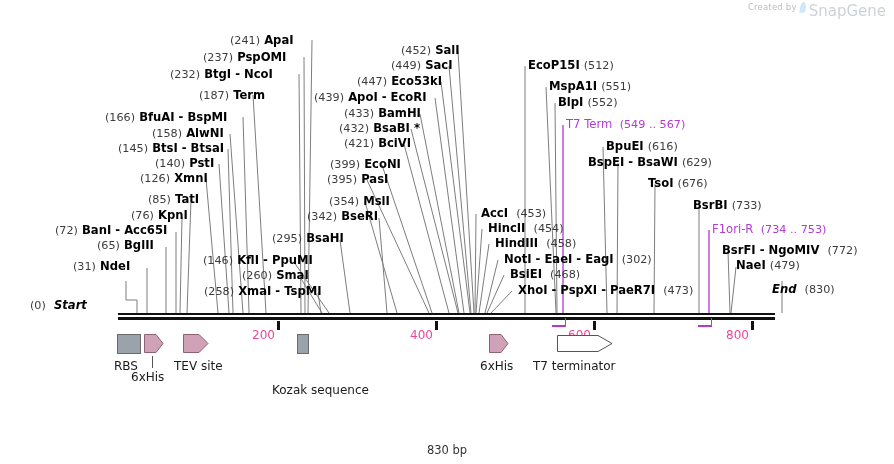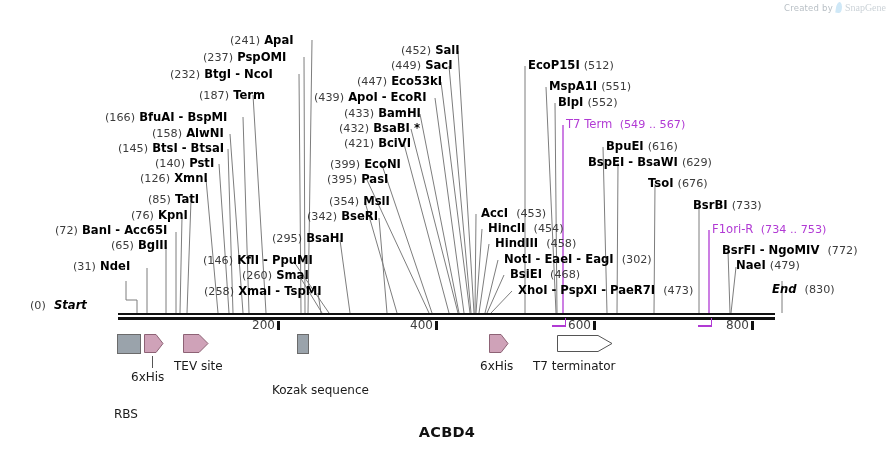--- a/index.html
+++ b/index.html
@@ -10,24 +10,24 @@
     position:relative;
     overflow:hidden;
     -webkit-font-smoothing:antialiased;
   }
   .map{position:absolute;left:0;top:0;width:894px;height:464px;}
   svg.overlay{position:absolute;left:0;top:0;width:894px;height:464px;pointer-events:none;}
 
   
   #watermark{
     position:absolute;right:8px;top:2px;
-    display:flex;align-items:center;gap:3px;
+    display:flex;align-items:flex-start;gap:3px;
     font-size:8.5px;color:#b9c0c6;letter-spacing:.2px;
   }
-  #watermark .sg-name{font-size:10px;color:#ccd3d8;font-weight:400;letter-spacing:0;font-family:Liberation Serif, serif;}
+  #watermark .sg-name{font-size:15px;color:#ccd3d8;font-weight:400;letter-spacing:0;}
   #watermark .sg-leaf{
     width:6px;height:11px;background:#cfe8f7;
     border-radius:60% 60% 60% 0/ 75% 75% 45% 45%;
     transform:rotate(8deg);
   }
 
   
   .lbl{
     position:absolute;white-space:nowrap;
     font-size:11.6px;font-weight:700;color:#000;
@@ -38,21 +38,21 @@
   .lbl.feat .pos{color:#b13ad4;font-weight:400;}
   .lbl.term{font-style:italic;font-weight:700;}
   .lbl.term .pos{font-style:normal;font-weight:400;}
 
   
   #ruler{position:absolute;left:118px;top:313px;width:657px;height:7px;}
   #ruler .thin{position:absolute;left:0;top:0;width:100%;height:1.6px;background:#111;}
   #ruler .thick{position:absolute;left:0;top:3.6px;width:100%;height:3.4px;background:#111;}
   .tick{position:absolute;width:3px;height:9px;background:#111;top:321px;}
   .ticklab{
-    position:absolute;top:318px;font-size:12px;color:#404040;
+    position:absolute;top:328px;font-size:12px;color:#ec4899;
     font-family:"DejaVu Sans","Liberation Sans",sans-serif;
     transform:translateX(-100%);padding-right:2px;
   }
 
   
   .fspan{position:absolute;height:1.8px;background:#b13ad4;top:325px;}
   .fstem{position:absolute;width:1.4px;background:#b13ad4;}
 
   
   .ftrack{position:absolute;}
@@ -188,21 +188,21 @@
     <div class="lbl" style="left:170px;top:68px"><span class="pos">(232)</span> <span>BtgI - NcoI</span></div>
     <div class="lbl" style="left:199px;top:89px"><span class="pos">(187)</span> <span>Term</span></div>
     <div class="lbl" style="left:105px;top:111px"><span class="pos">(166)</span> <span>BfuAI - BspMI</span></div>
     <div class="lbl" style="left:152px;top:127px"><span class="pos">(158)</span> <span>AlwNI</span></div>
     <div class="lbl" style="left:118px;top:142px"><span class="pos">(145)</span> <span>BtsI - BtsaI</span></div>
     <div class="lbl" style="left:155px;top:157px"><span class="pos">(140)</span> <span>PstI</span></div>
     <div class="lbl" style="left:140px;top:172px"><span class="pos">(126)</span> <span>XmnI</span></div>
     <div class="lbl" style="left:148px;top:193px"><span class="pos">(85)</span> <span>TatI</span></div>
     <div class="lbl" style="left:131px;top:209px"><span class="pos">(76)</span> <span>KpnI</span></div>
     <div class="lbl" style="left:55px;top:224px"><span class="pos">(72)</span> <span>BanI - Acc65I</span></div>
-    <div class="lbl" style="left:111px;top:239px"><span class="pos">(65)</span> <span>BglII</span></div>
+    <div class="lbl" style="left:97px;top:239px"><span class="pos">(65)</span> <span>BglII</span></div>
     <div class="lbl" style="left:73px;top:260px"><span class="pos">(31)</span> <span>NdeI</span></div>
   </div>
 
   <div>
     <div class="lbl" style="left:401px;top:44px"><span class="pos">(452)</span> <span>SalI</span></div>
     <div class="lbl" style="left:391px;top:59px"><span class="pos">(449)</span> <span>SacI</span></div>
     <div class="lbl" style="left:357px;top:75px"><span class="pos">(447)</span> <span>Eco53kI</span></div>
     <div class="lbl" style="left:314px;top:91px"><span class="pos">(439)</span> <span>ApoI - EcoRI</span></div>
     <div class="lbl" style="left:344px;top:107px"><span class="pos">(433)</span> <span>BamHI</span></div>
     <div class="lbl" style="left:339px;top:122px"><span class="pos">(432)</span> <span>BsaBI *</span></div>
@@ -262,21 +262,21 @@
   <div class="tick" style="left:435px;"></div>
   <div class="ticklab" style="left:435px;">400</div>
   <div class="tick" style="left:593px;"></div>
   <div class="ticklab" style="left:593px;text-align:right;">600</div>
   <div class="tick" style="left:751px;"></div>
   <div class="ticklab" style="left:751px;">800</div>
 
   <div class="ftrack">
 
     <div class="fbox" style="left:117px;top:334px;width:22px;height:18px;"></div>
-    <div class="fname" style="left:114px;top:359px;margin-top:48px;">RBS</div>
+    <div class="fname" style="left:114px;top:359px;">RBS</div>
 
     <svg style="position:absolute;left:144px;top:334px;" width="20" height="19">
       <polygon points="0.5,0.5 12,0.5 19,9.5 12,18.5 0.5,18.5" fill="#cfa2b8" stroke="#8d6275" stroke-width="1"></polygon>
     </svg>
     <div class="fstick" style="left:152px;top:356px;height:12px;"></div>
     <div class="fname" style="left:131px;top:370px;">6xHis</div>
 
     <svg style="position:absolute;left:183px;top:334px;" width="26" height="19">
       <polygon points="0.5,0.5 16,0.5 25,9.5 16,18.5 0.5,18.5" fill="#cfa2b8" stroke="#8d6275" stroke-width="1"></polygon>
     </svg>
@@ -289,15 +289,15 @@
       <polygon points="0.5,0.5 12,0.5 19,9.5 12,18.5 0.5,18.5" fill="#cfa2b8" stroke="#8d6275" stroke-width="1"></polygon>
     </svg>
     <div class="fname" style="left:480px;top:359px;">6xHis</div>
 
     <svg style="position:absolute;left:557px;top:333px;" width="56" height="21">
       <polygon points="0.5,2.5 41,2.5 55,10.5 41,18.5 0.5,18.5" fill="#ffffff" stroke="#555555" stroke-width="1"></polygon>
     </svg>
     <div class="fname" style="left:533px;top:359px;">T7 terminator</div>
   </div>
 
-  <div id="title">ACBD4</div>
+  <div id="subtitle">830 bp</div>
 
 </div>
 
 </body></html>

